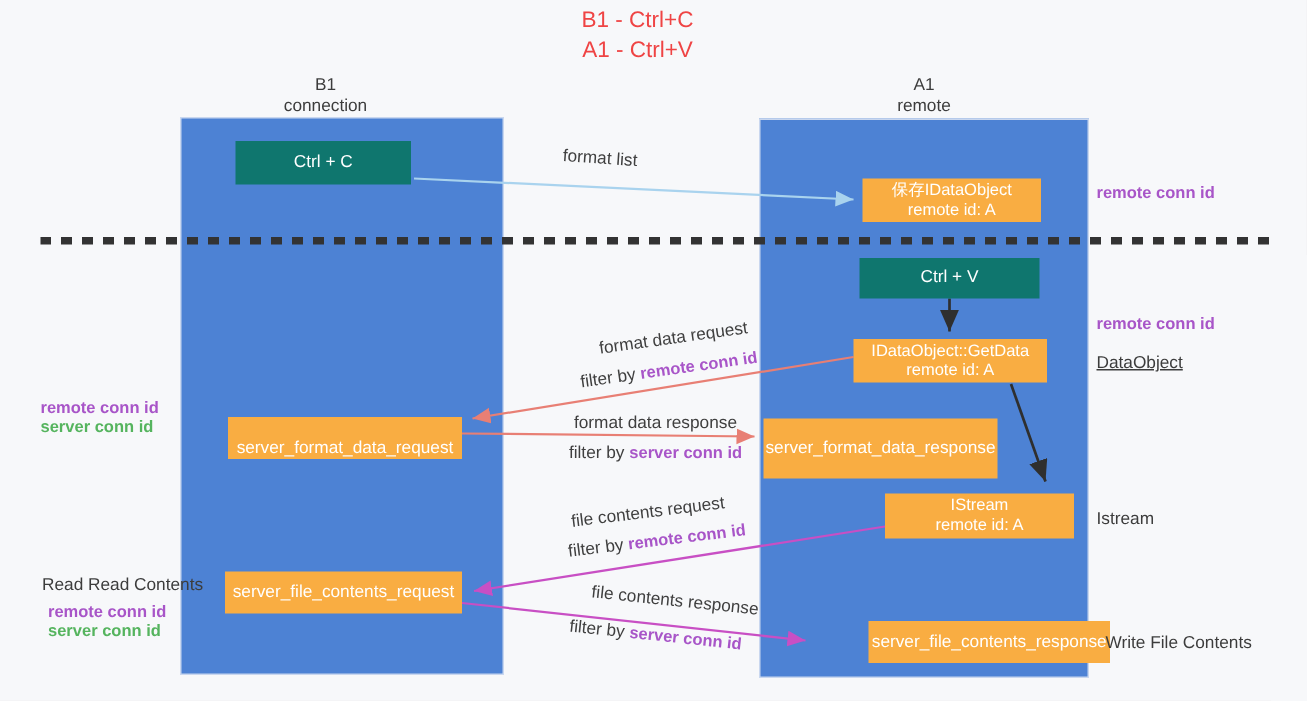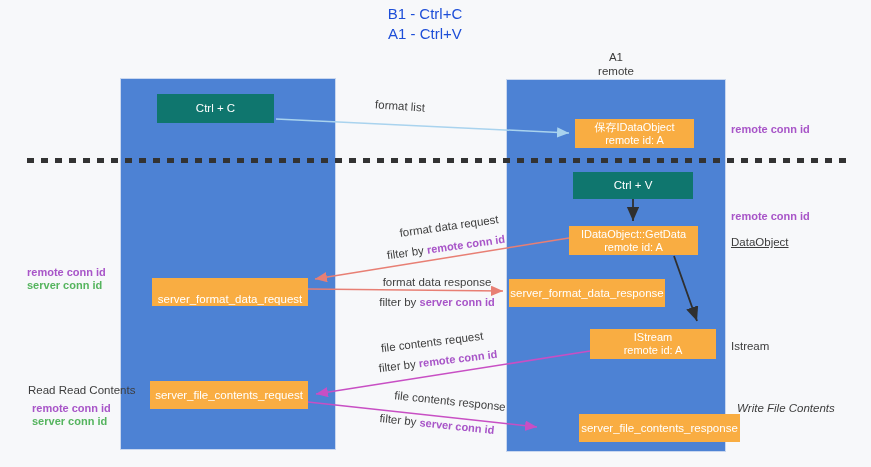--- a/index.html
+++ b/index.html
@@ -2,21 +2,21 @@
 <html><head>
 <meta charset="utf-8">
 <style>
   * { margin:0; padding:0; box-sizing:border-box; }
   body { background:#e9eaec; font-family:"Liberation Sans", sans-serif; }
   .canvas {
     position:relative; width:871px; height:467px; background:#f7f8fa;
     overflow:hidden; color:#3f3f3f;
   }
   .title { position:absolute; left:325px; top:4px; width:200px; text-align:center;
-    font-size:15px; line-height:20px; color:#1d4ed8; }
+    font-size:15px; line-height:20px; color:#ef4444; }
   .col-header { position:absolute; width:120px; text-align:center; font-size:11.5px;
     line-height:14px; color:#3c3c3c; }
   .col { position:absolute; background:#4d82d4; border:1px solid #c9d7ef; }
   .col-left  { left:120px; top:78px; width:216px; height:372px; }
   .col-right { left:506px; top:79px; width:220px; height:373px; }
   .dashline { position:absolute; left:27px; top:158px; width:820px; height:5px;
     background:repeating-linear-gradient(90deg,#333 0 7px,transparent 7px 14px); }
   .box { position:absolute; display:flex; flex-direction:column; align-items:center;
     justify-content:center; color:#fff; font-size:11.5px; line-height:13px;
     text-align:center; }
@@ -33,20 +33,24 @@
 </head>
 <body>
 
 <div class="canvas">
 
   <div class="title">
     <div>B1 - Ctrl+C</div>
     <div>A1 - Ctrl+V</div>
   </div>
 
+  <div class="col-header" style="left:157px; top:50px;">
+    <div>B1</div>
+    <div>connection</div>
+  </div>
   <div class="col-header" style="left:556px; top:50px;">
     <div>A1</div>
     <div>remote</div>
   </div>
 
   <div class="col col-left"></div>
   <div class="col col-right"></div>
 
   <div class="dashline"></div>
 
@@ -89,21 +93,21 @@
 
   <div class="box orange" style="left:569px; top:226px; width:129px; height:29px; font-size:11px;">
     <span>IDataObject::GetData</span>
     <span>remote id: A</span>
   </div>
 
   <div class="box orange" style="left:152px; top:278px; width:156px; height:28px;justify-content:flex-end;">
     <span>server_format_data_request</span>
   </div>
 
-  <div class="box orange" style="left:509px; top:279px; width:156px; height:28px;">
+  <div class="box orange" style="left:509px; top:279px; width:156px; height:40px;">
     <span>server_format_data_response</span>
   </div>
 
   <div class="box orange" style="left:590px; top:329px; width:126px; height:30px; font-size:11px;">
     <span>IStream</span>
     <span>remote id: A</span>
   </div>
 
   <div class="box orange" style="left:150px; top:381px; width:158px; height:28px;">
     <span>server_file_contents_request</span>
@@ -132,21 +136,21 @@
 
   <div class="mid-label" style="left:385px; top:395px; transform:rotate(6deg);">file contents response</div>
   <div class="mid-label" style="left:372px; top:418px; transform:rotate(6deg);">
     <span>filter by </span><span class="purple">server conn id</span>
   </div>
 
   <div class="side-label purple" style="left:731px; top:123px;">remote conn id</div>
   <div class="side-label purple" style="left:731px; top:210px;">remote conn id</div>
   <div class="side-label" style="left:731px; top:236px;text-decoration:underline;">DataObject</div>
   <div class="side-label" style="left:731px; top:340px;">Istream</div>
-  <div class="side-label" style="left:737px; top:402px;font-style:italic;">Write File Contents</div>
+  <div class="side-label" style="left:737px; top:423px;">Write File Contents</div>
 
   <div class="side-label purple" style="left:27px; top:266px;">remote conn id</div>
   <div class="side-label greentx" style="left:27px; top:279px;">server conn id</div>
   <div class="side-label" style="left:28px; top:384px;">Read Read Contents</div>
   <div class="side-label purple" style="left:32px; top:402px;">remote conn id</div>
   <div class="side-label greentx" style="left:32px; top:415px;">server conn id</div>
 
 </div>
 
 </body></html>

